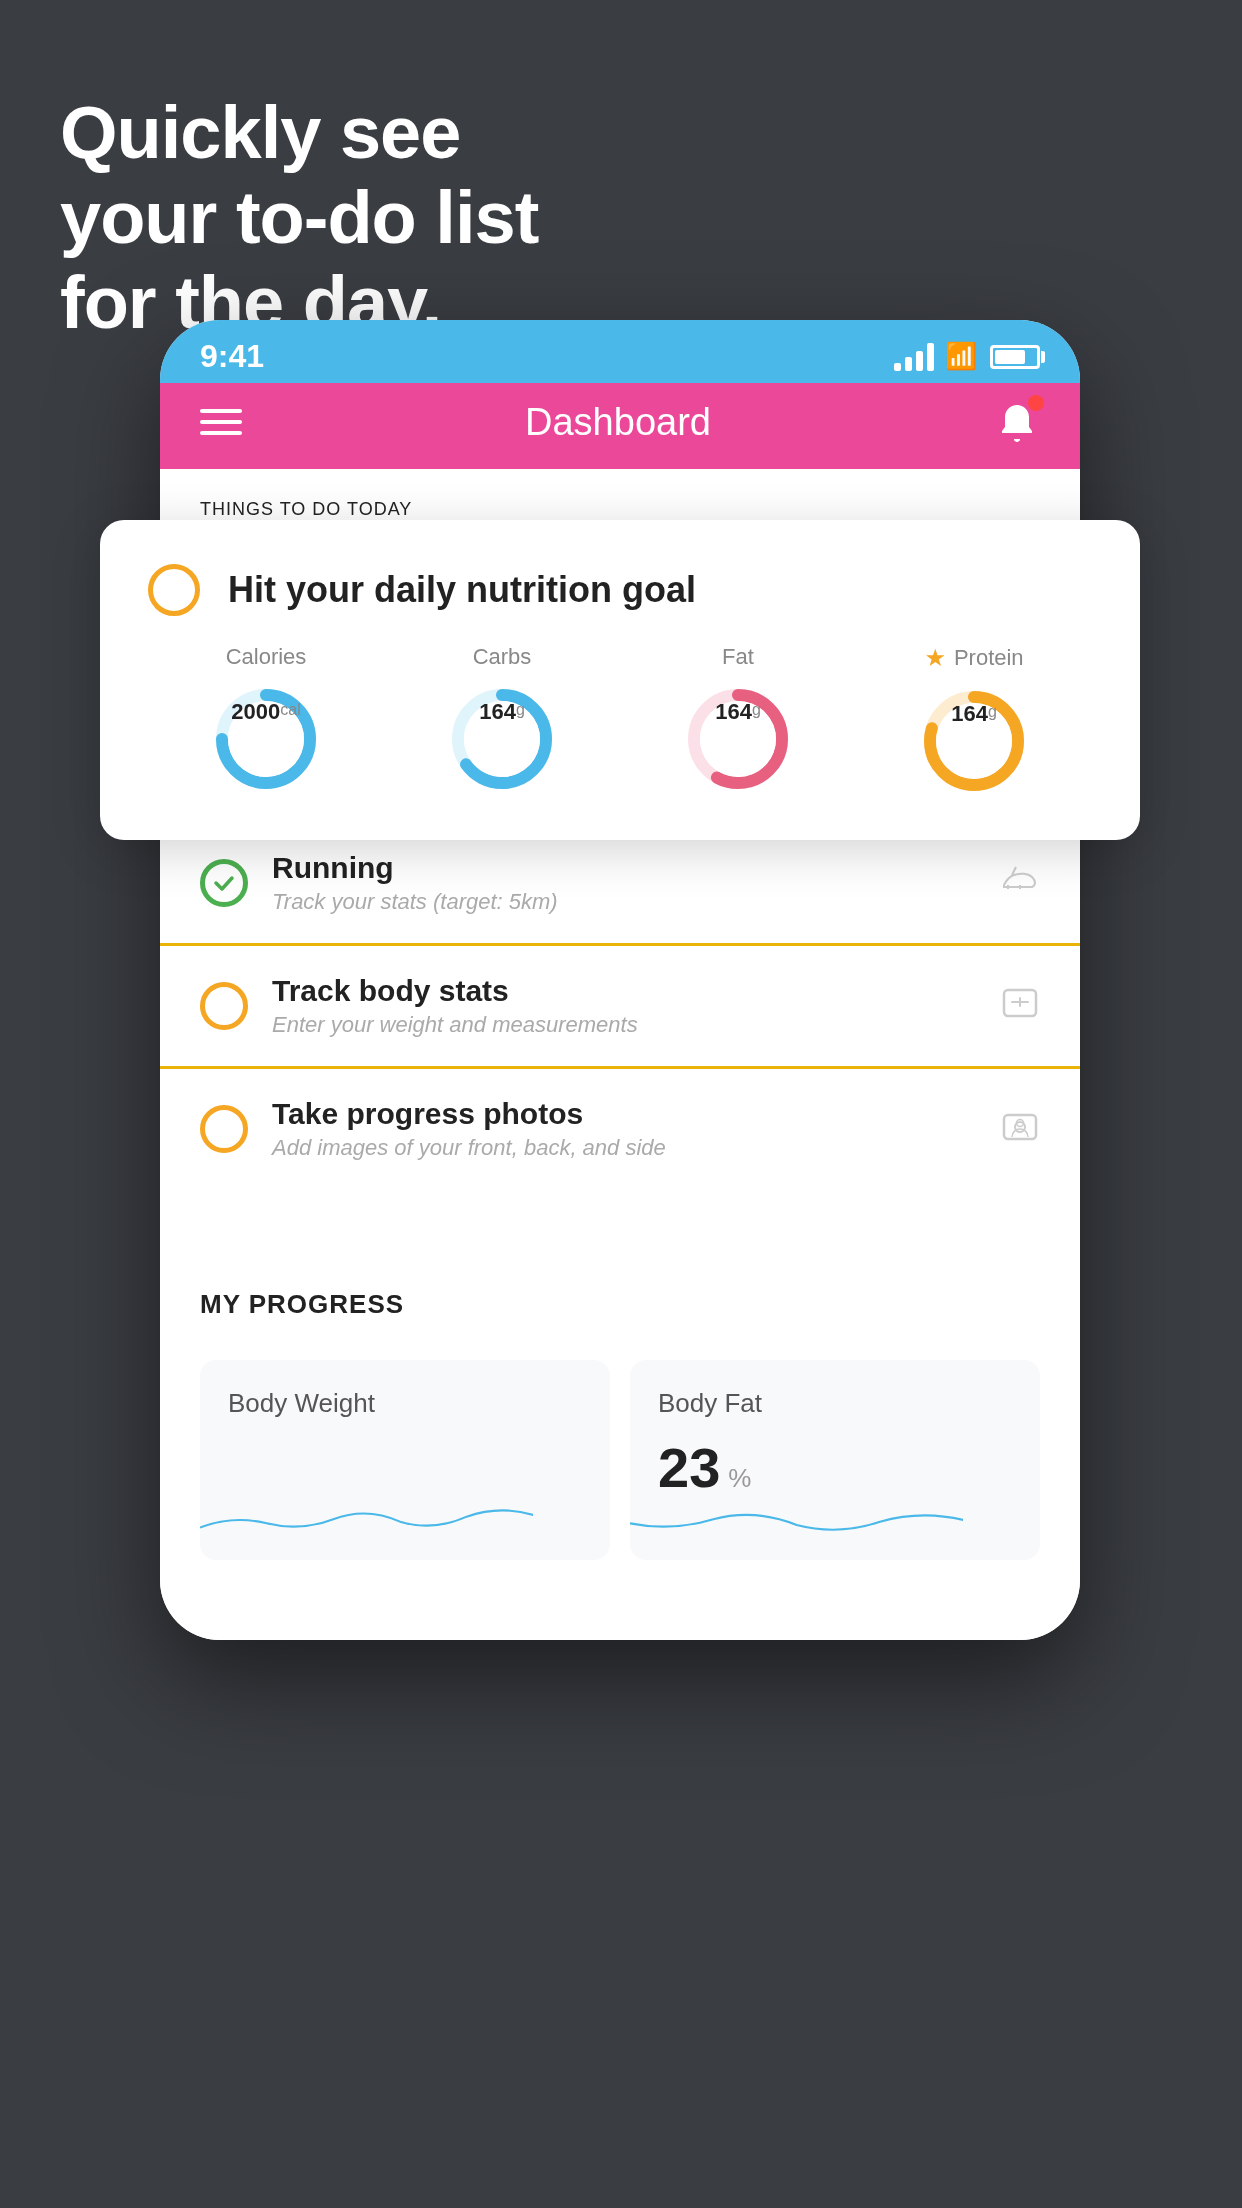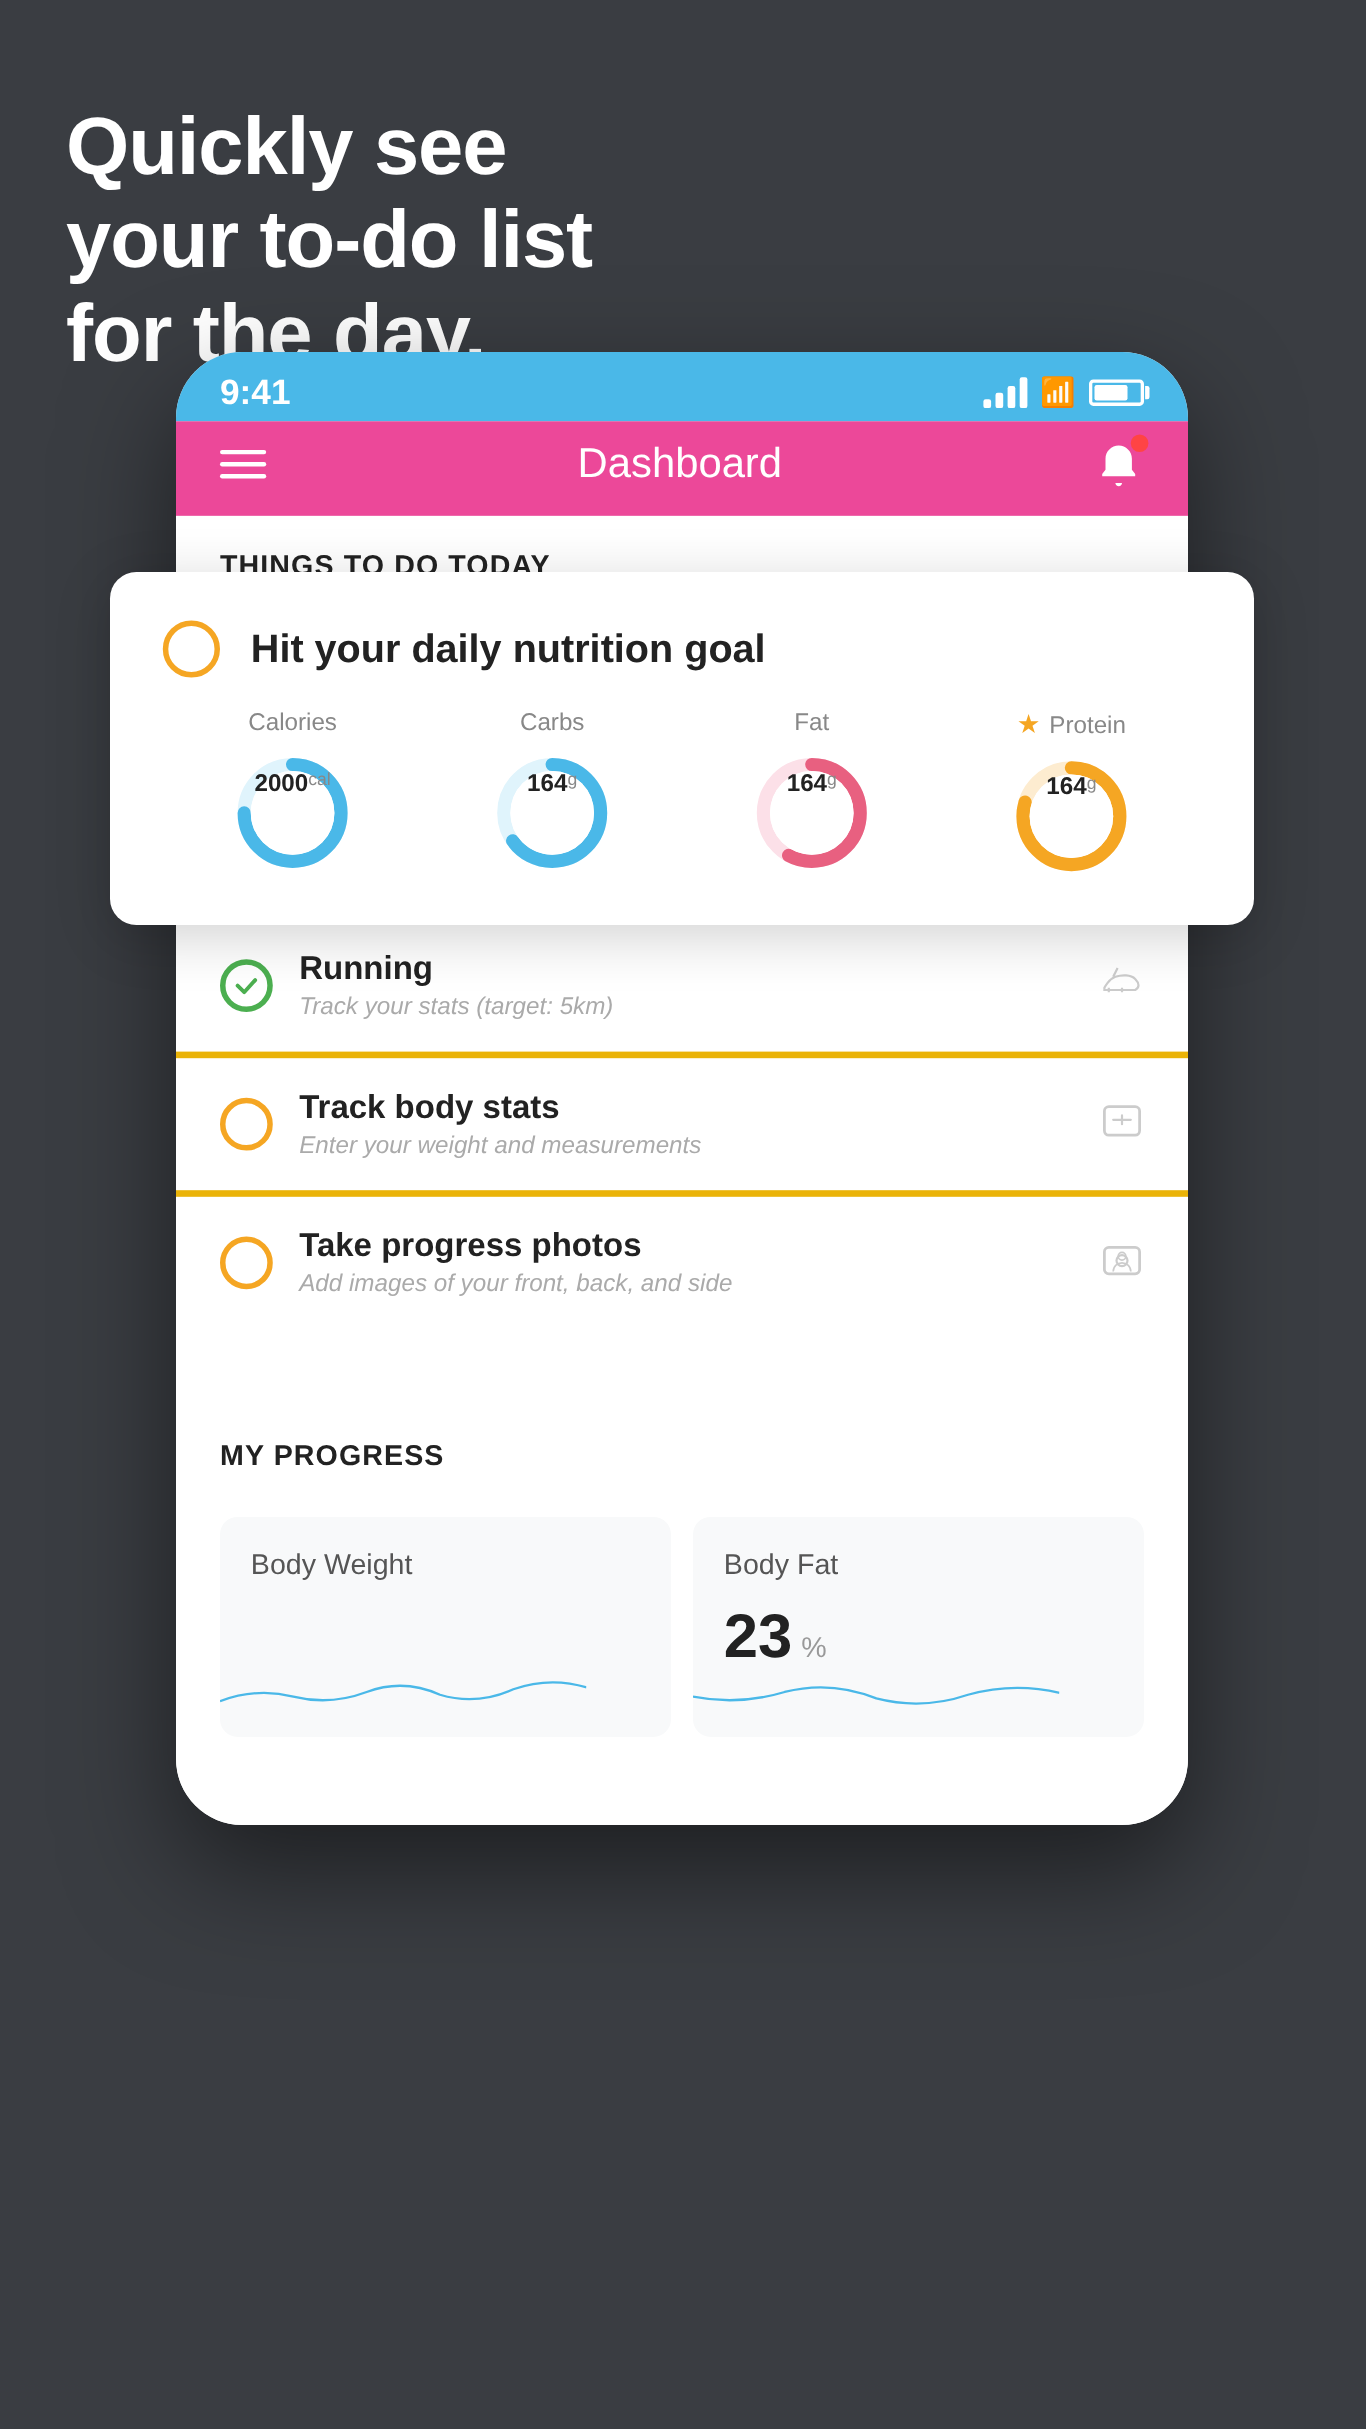--- a/index.html
+++ b/index.html
@@ -140,22 +140,22 @@
     }
 
     
     .app-content {
       background: #ffffff;
     }
 
     
     .section-header {
       padding: 30px 40px 20px 40px;
-      font-size: 26px;
-      font-weight: 700;
+      font-size: 18px;
+      font-weight: 400;
       letter-spacing: 1px;
       color: #222;
     }
 
     
     .floating-card {
       position: absolute;
       top: 520px;
       left: 100px;
       width: 1040px;
@@ -237,21 +237,21 @@
     .donut-unit {
       font-size: 16px;
       color: #888;
     }
 
     
     .todo-item {
       display: flex;
       align-items: center;
       padding: 28px 40px;
-      border-top: 6px solid #eab308;
+      border-top: 3px solid #eab308;
       gap: 24px;
     }
     .todo-circle {
       width: 48px;
       height: 48px;
       border-radius: 50%;
       flex-shrink: 0;
       display: flex;
       align-items: center;
       justify-content: center;

